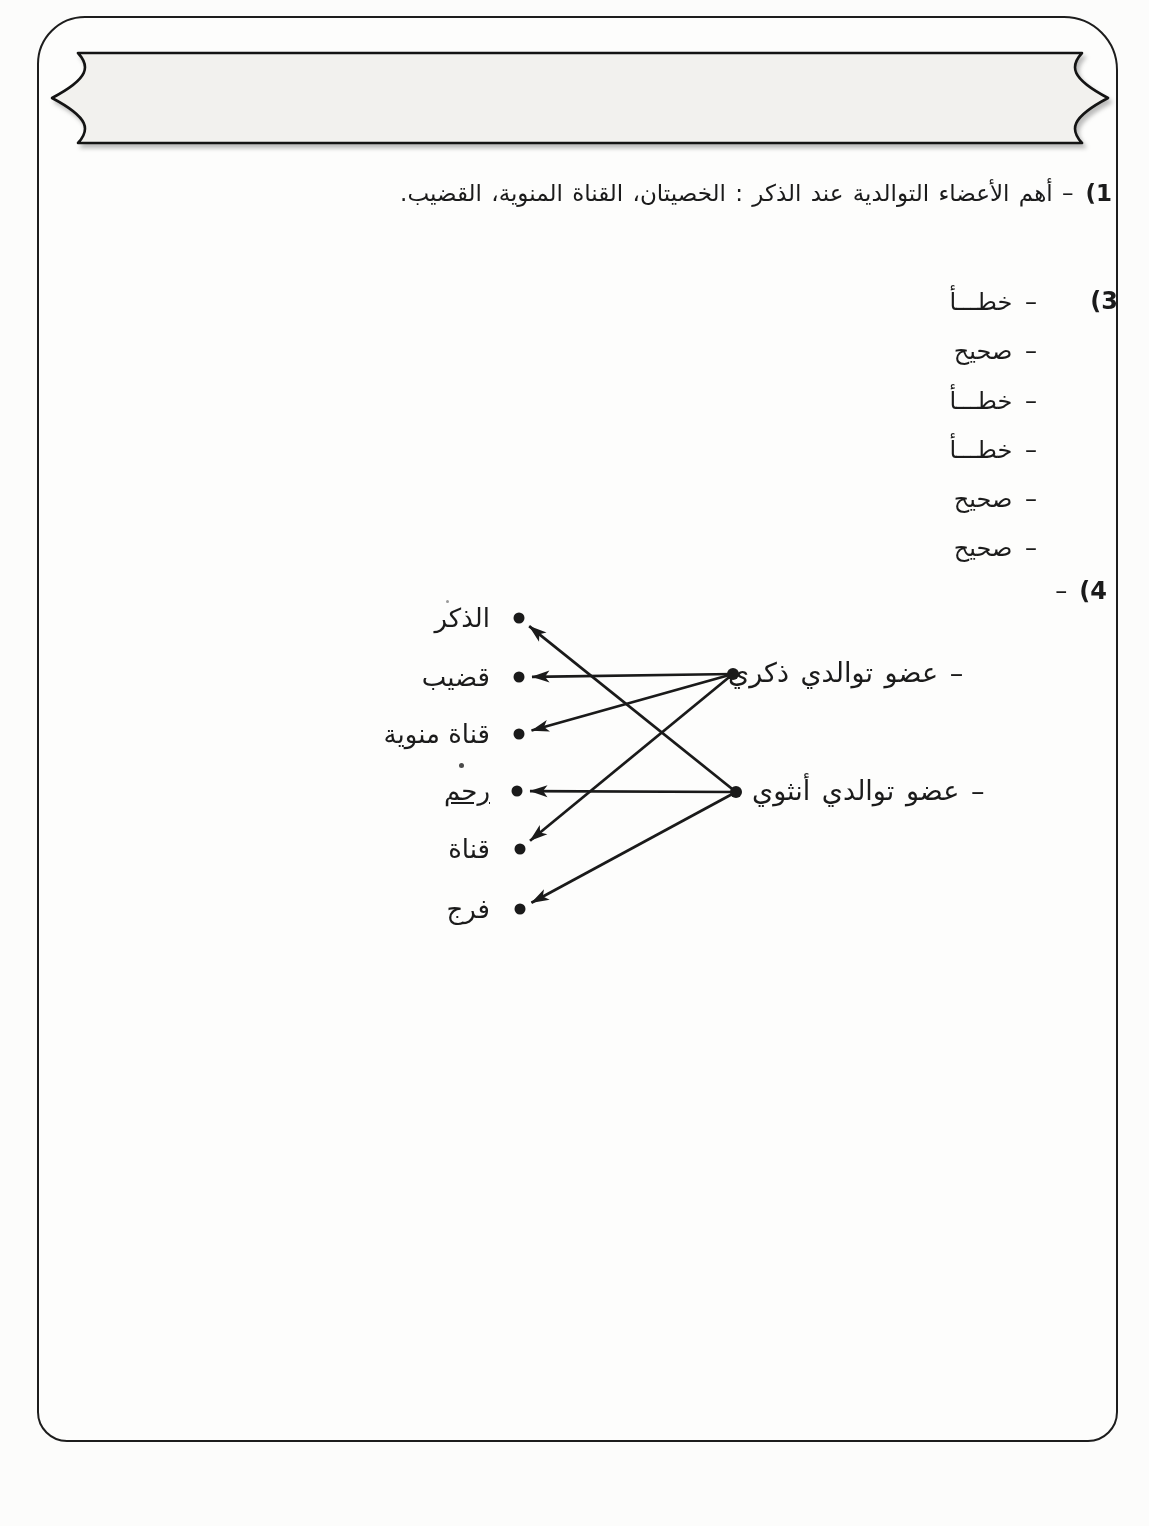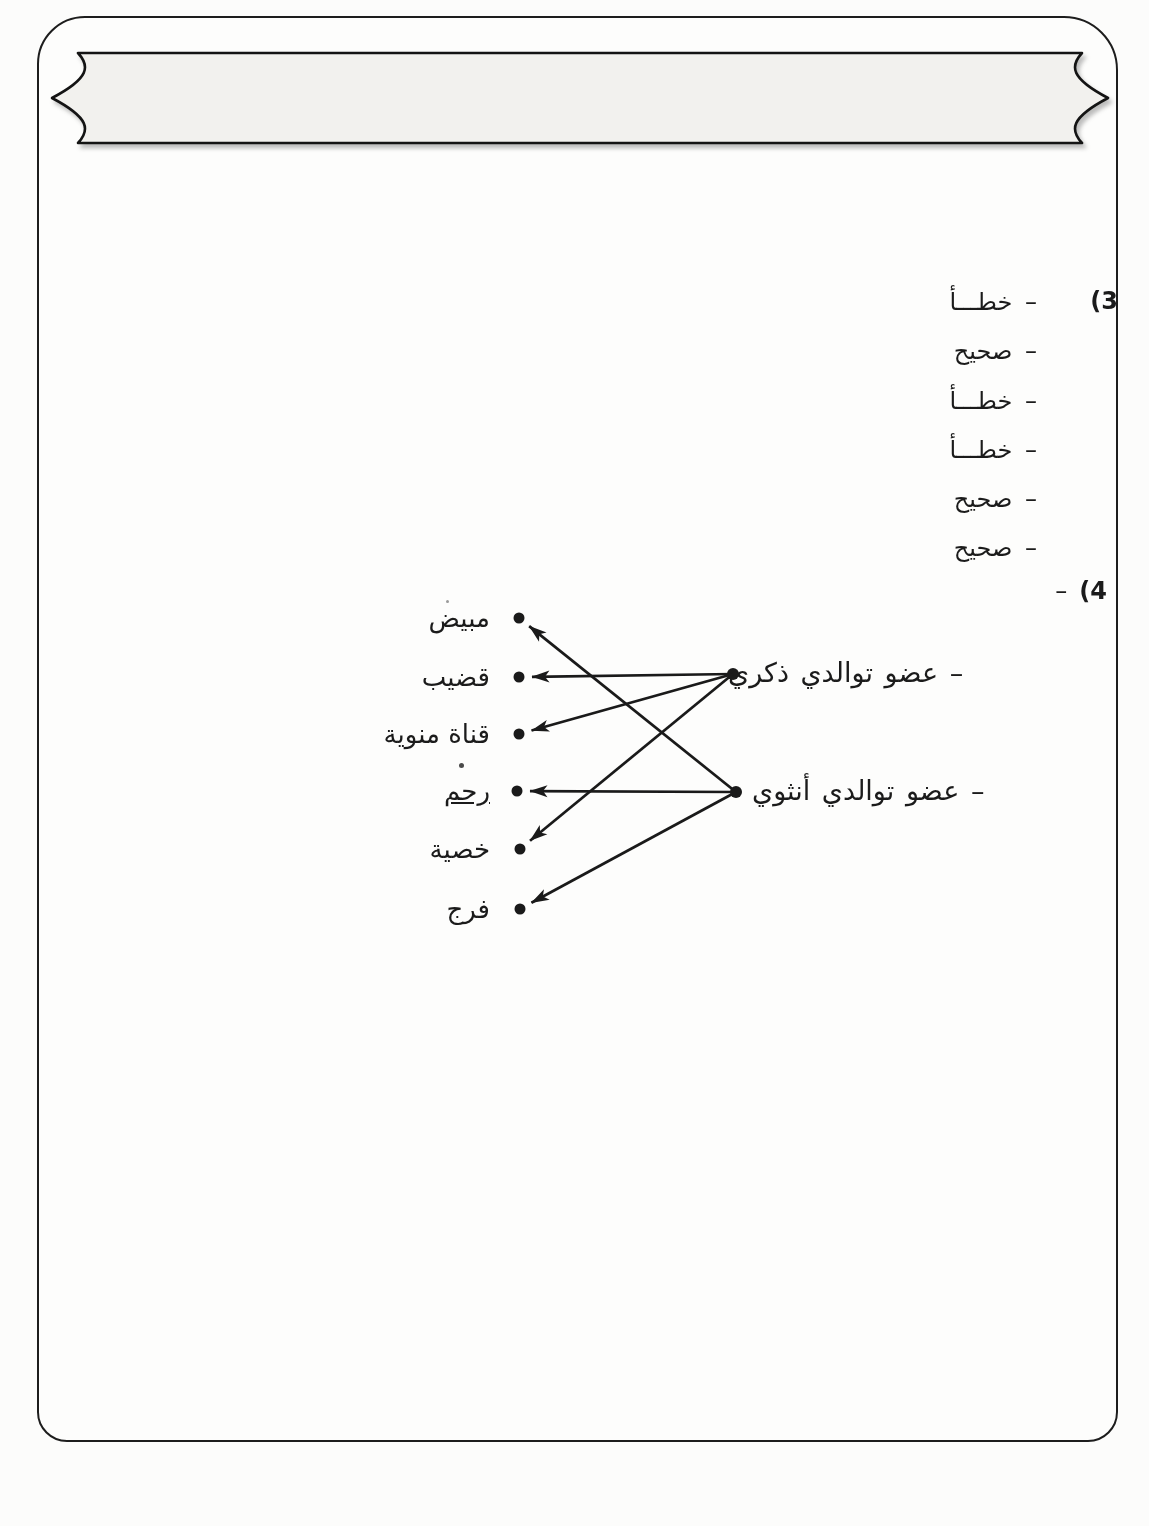--- a/index.html
+++ b/index.html
@@ -110,41 +110,44 @@
     <path d="M 34 6
              H 1038
              C 1026 19, 1026 31, 1064 51
              C 1026 71, 1026 83, 1038 96
              H 34
              C 46 83, 46 71, 8 51
              C 46 31, 46 19, 34 6
              Z" fill="#f2f1ee" stroke="#141414" stroke-width="2.6" stroke-linejoin="round"></path>
   </svg>
 
+  <div class="ans line1" dir="rtl">
+    <span class="num">1)</span><span>– أهم الأعضاء التوالدية عند الذكر : الخصيتان، القناة المنوية، القضيب.</span>
+  </div>
 
 
   <div class="q3num" dir="rtl">3)</div>
   <div class="q3list" dir="rtl">
     <div>– خطـــأ</div>
     <div>– صحيح</div>
     <div>– خطـــأ</div>
     <div>– خطـــأ</div>
     <div>– صحيح</div>
     <div>– صحيح</div>
   </div>
 
   <div class="q4num" dir="rtl">
     <span class="num">4)</span><span>–</span>
   </div>
 
-  <div class="dlbl dl0" dir="rtl">مبيض</div>
+  <div class="dlbl dl0" dir="rtl">الذكر</div>
   <div class="dlbl dl1" dir="rtl">قضيب</div>
   <div class="dlbl dl2" dir="rtl">قناة منوية</div>
   <div class="dlbl dl3" dir="rtl">رحم</div>
-  <div class="dlbl dl4" dir="rtl">خصية</div>
+  <div class="dlbl dl4" dir="rtl">قناة</div>
   <div class="dlbl dl5" dir="rtl">فرج</div>
 
   <div class="rlbl rl0" dir="rtl">– عضو توالدي ذكري</div>
   <div class="rlbl rl1" dir="rtl">– عضو توالدي أنثوي</div>
 
   <svg id="diagram-svg" class="diagram-svg" viewBox="0 0 1149 1526" aria-hidden="true">
     <defs>
       <marker id="arrowhead" viewBox="0 0 20 14" refX="18.5" refY="7" markerWidth="20" markerHeight="14" orient="auto" markerUnits="userSpaceOnUse">
         <path d="M1,1 L19,7 L1,13 L5.5,7 Z" fill="#1a1a1a"></path>
       </marker>

